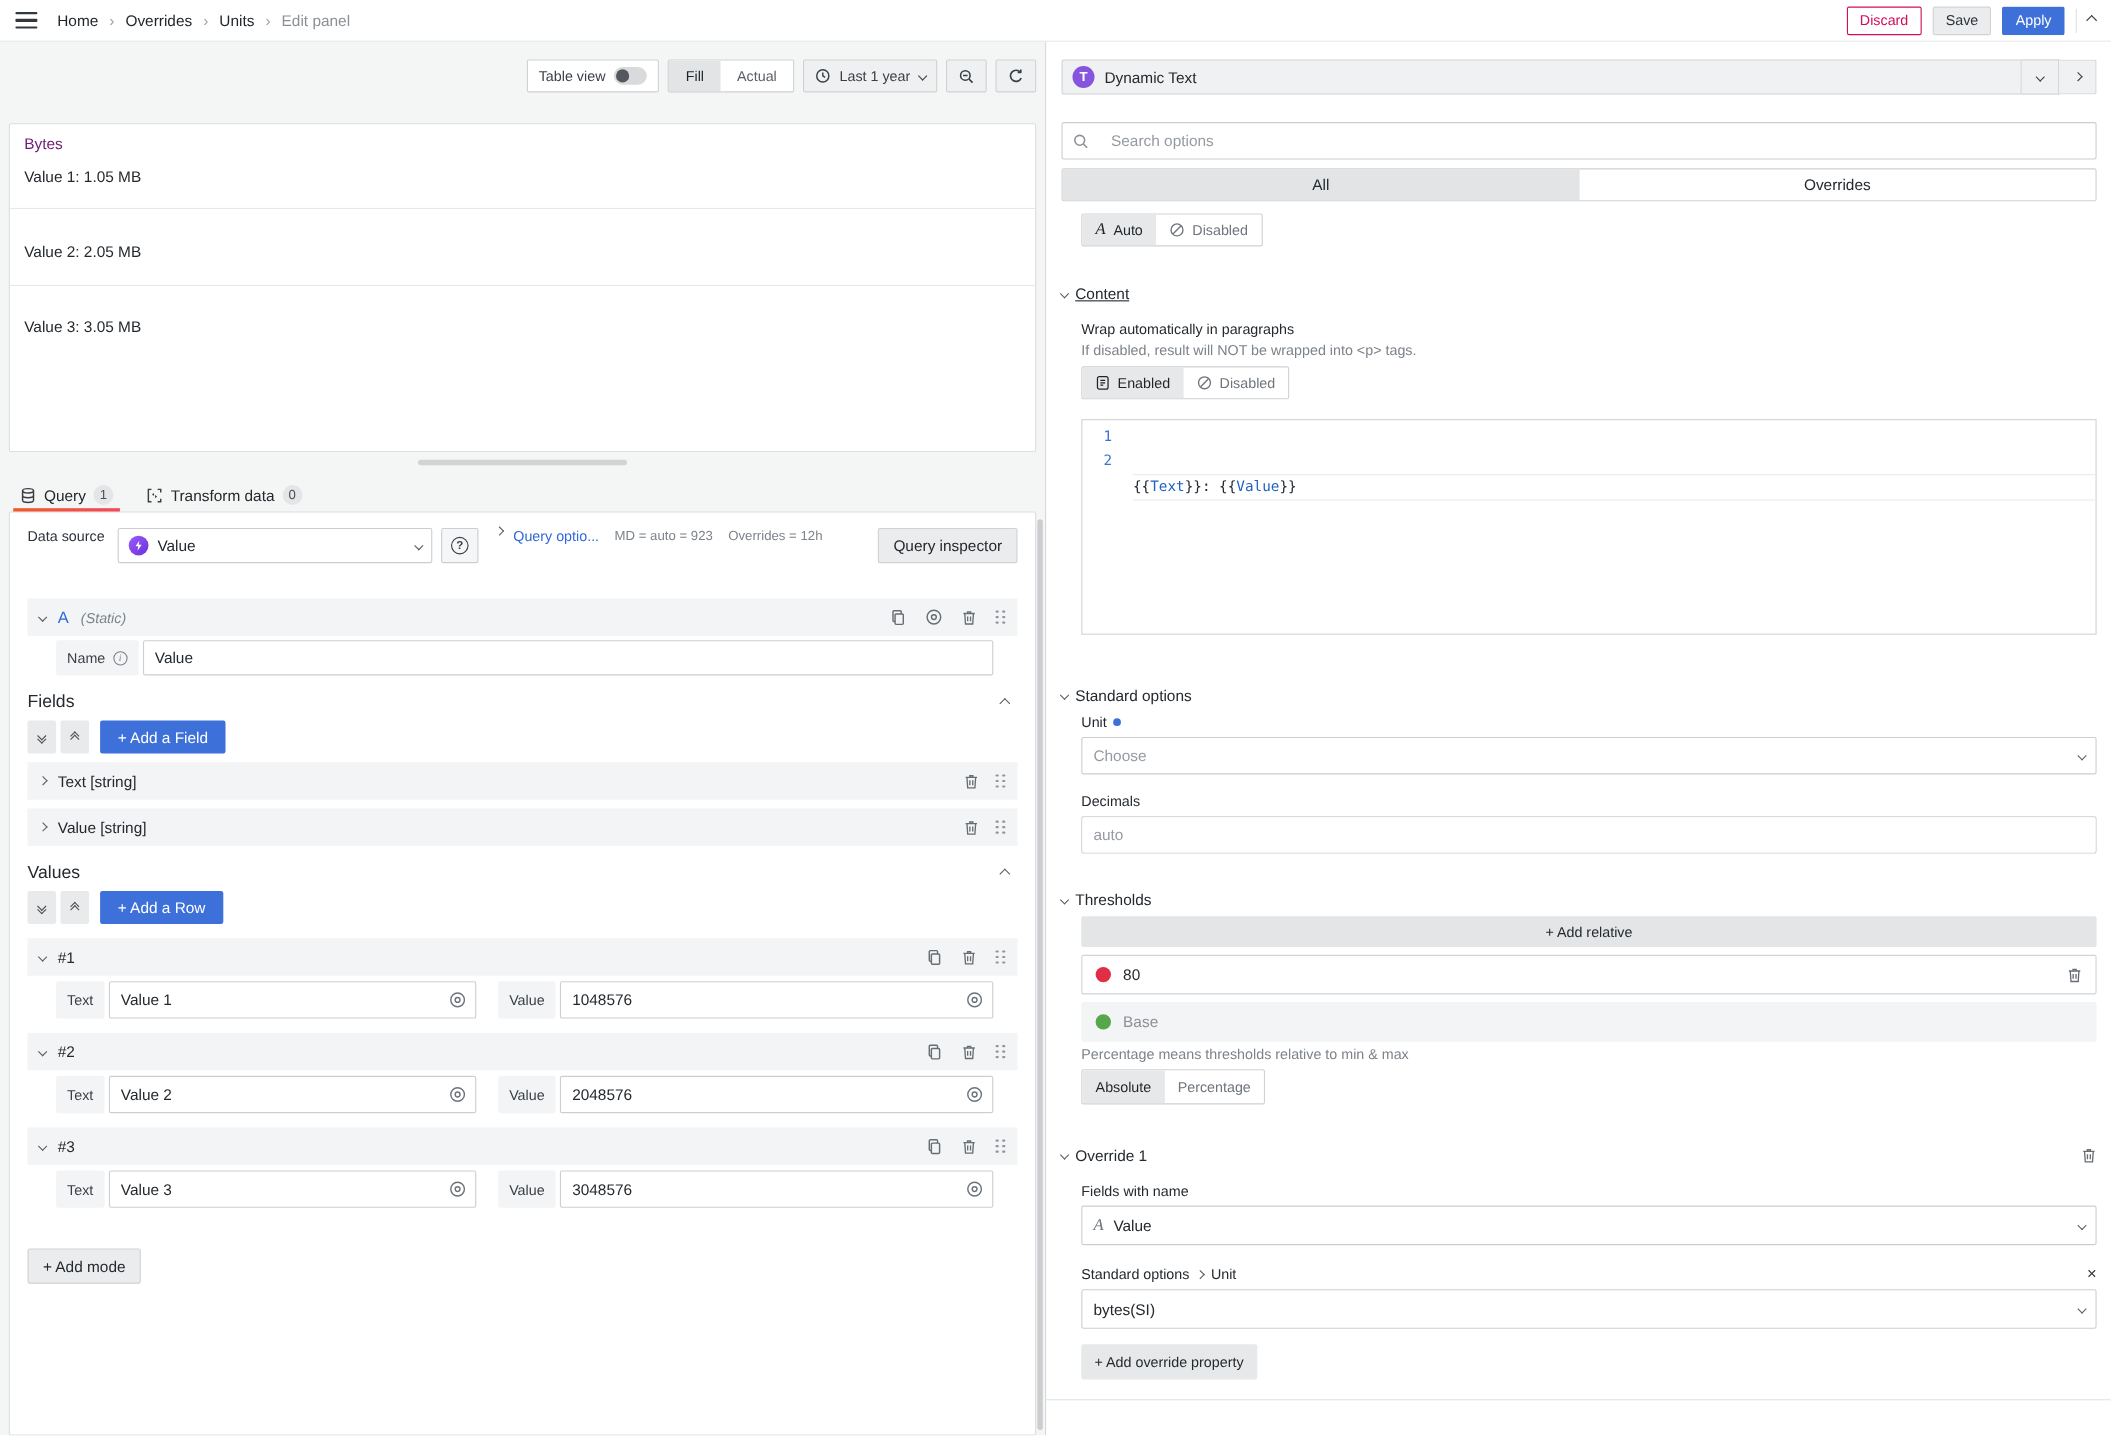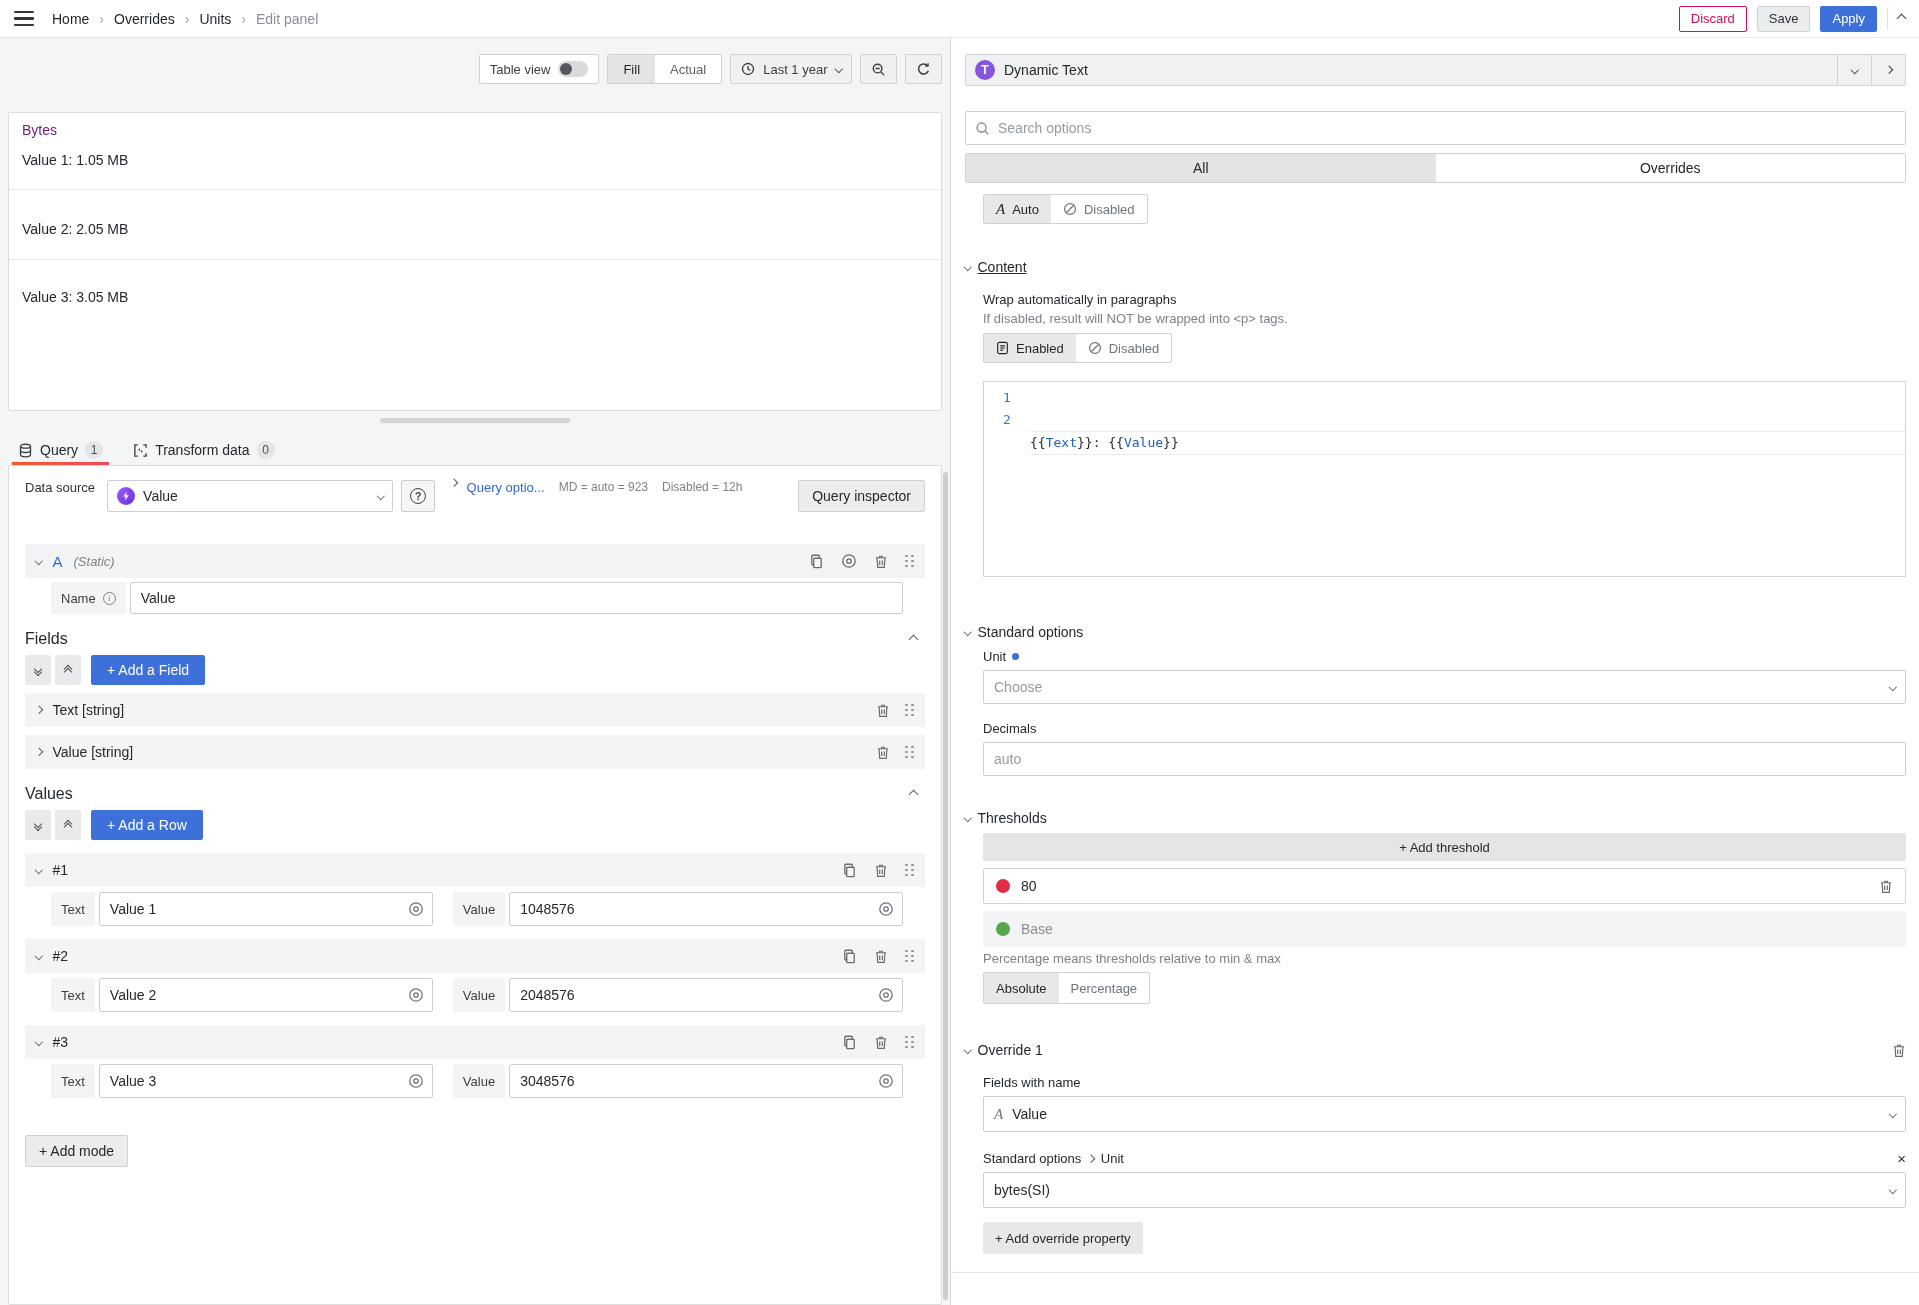--- a/index.html
+++ b/index.html
@@ -119,21 +119,21 @@
 
   .lscroll { position:absolute; right:2px; top:434px; bottom:5px; width:5px; background:#cccdd0; border-radius:3px; }
 
   
   .pt-row { display:flex; margin-top:16px; height:32px; }
   .pt-main { flex:1; display:flex; align-items:center; gap:9px; background:#f0f1f2; border:1px solid #d2d3d5; border-radius:2px 0 0 2px; padding:0 9px; font-size:14px; color:#24292e; cursor:pointer; }
   .pt-btn { width:34px; border:1px solid #d2d3d5; border-left:none; background:#f0f1f2; display:flex; align-items:center; justify-content:center; color:#3a3f45; cursor:pointer; }
   .pt-btn:last-child { border-radius:0 2px 2px 0; }
   .dt-icon { width:20px; height:20px; border-radius:50%; background:#8654dd; color:#fff; display:flex; align-items:center; justify-content:center; font-size:12px; font-weight:700; flex:none; }
 
-  .search { margin-top:25px; height:34px; border:1px solid #cdced1; border-radius:2px; display:flex; align-items:center; padding:0 9px; gap:8px; color:#8b9096; }
+  .search { margin-top:25px; height:34px; border:1px solid #cdced1; border-radius:2px; display:flex; align-items:center; padding:0 9px; gap:20px; color:#8b9096; }
   .search input { border:none; outline:none; flex:1; font-size:14px; font-family:inherit; color:#24292e; }
   .search input::placeholder { color:#969ba1; }
 
   .ovtabs { margin-top:8px; display:flex; border:1px solid #d0d1d3; border-radius:2px; height:30px; overflow:hidden; background:#fff; }
   .ovtab { flex:1; display:flex; align-items:center; justify-content:center; font-size:14px; color:#24292e; cursor:pointer; }
   .ovtab.sel { background:#e2e4e6; font-weight:500; }
 
   .rgroup { display:inline-flex; border:1px solid #d0d1d3; border-radius:2px; height:30px; overflow:hidden; background:#fff; }
   .ropt { display:flex; align-items:center; gap:7px; padding:0 12px; font-size:13px; color:#6e747b; cursor:pointer; }
   .ropt.sel { background:#e6e8e9; color:#1f2429; font-weight:500; }
@@ -278,21 +278,21 @@
           </span>
           <span>Value</span>
           <i class="chv sm sel-chv"></i>
         </div>
         <div class="helpbtn">
           <span class="qmark">?</span>
         </div>
         <i class="chv sm r" style="color:#5a5f66; margin:0 2px 0 8px;"></i>
         <span class="link">Query optio...</span>
         <span class="meta" style="margin-left:6px;">MD = auto = 923</span>
-        <span class="meta" style="margin-left:6px;">Disabled = 12h</span>
+        <span class="meta" style="margin-left:6px;">Overrides = 12h</span>
         <button class="btn-inspect">Query inspector</button>
       </div>
 
       <div class="rowhead">
         <i class="chv sm chvbtn"></i>
         <span class="qletter">A</span>
         <span class="qtype">(Static)</span>
         <div class="head-icons">
           <svg width="15" height="15" viewBox="0 0 16 16" fill="none" stroke="#686d73" stroke-width="1.4">
               <rect x="5" y="4.5" width="8" height="10" rx="1"></rect>
@@ -583,21 +583,21 @@
         <input class="tinput" style="border: none; width: 100%; height: 100%;" placeholder="auto">
       </div>
     </div>
 
     
     <div class="sechead mt34">
       <i class="chv sm"></i>
       <span>Thresholds</span>
     </div>
     <div class="secbody">
-      <div class="addbar">+ Add threshold</div>
+      <div class="addbar">+ Add relative</div>
       <div class="thitem">
         <span class="dot14" style="background: rgb(224, 47, 68);"></span>
         <span>80</span>
         <svg class="trash" width="14" height="15" viewBox="0 0 14 16" fill="none" stroke="#686d73" stroke-width="1.3">
             <path d="M1.5 4h11M5.5 4V2.4h3V4M2.8 4l.7 10.2h7l.7-10.2M5.6 6.8v4.8M8.4 6.8v4.8"></path>
           </svg>
       </div>
       <div class="thitem base">
         <span class="dot14" style="background: rgb(86, 166, 75);"></span>
         <span>Base</span>

